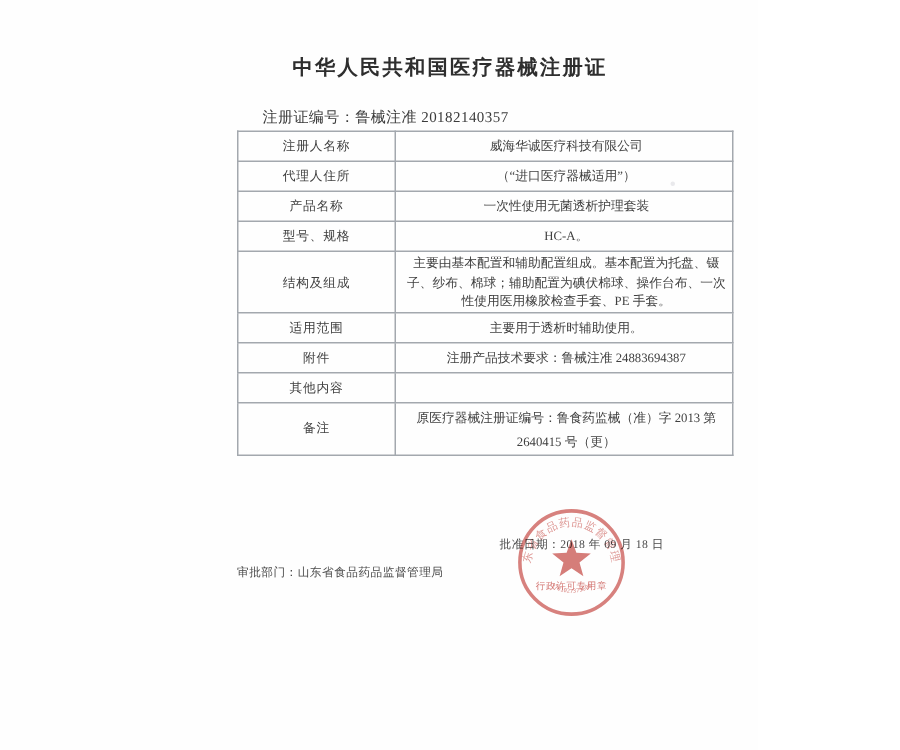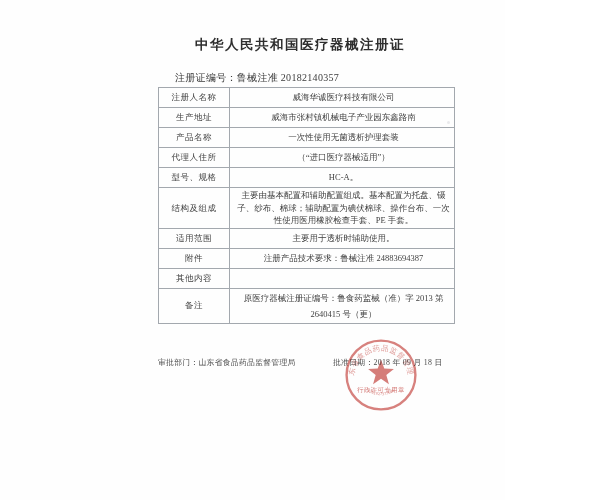--- a/index.html
+++ b/index.html
@@ -13,30 +13,30 @@
   }
   .cert-no{
     position:absolute;top:71px;left:175px;font-size:10px;color:#3b3b3b;letter-spacing:.3px;
   }
   .cert-table{
     position:absolute;top:87px;left:158px;width:277px;
     border-collapse:collapse;table-layout:fixed;
   }
   .cert-table td{
     border:1px solid #a3a8ae;font-size:8.5px;line-height:12.5px;color:#3f3f3f;
-    padding:1px 3px;vertical-align:middle;
+    padding:1px 20px;vertical-align:middle;
   }
   .cert-table td.lbl{width:64px;text-align:center;letter-spacing:.5px;}
   .cert-table td.val{width:213px;text-align:center;padding-left:7px;padding-right:4px;}
   .cert-table tr{height:20px;}
   .cert-table tr.tall3{height:37px;}
   .cert-table tr.tall2{height:34px;font-family:Liberation Serif, serif;}
   .cert-table tr.tall2 td.val{line-height:16px;}
   .footer-dept{
-    position:absolute;top:357px;left:158px;font-size:7.8px;color:#4a4a4a;letter-spacing:.3px;
+    position:absolute;top:376px;left:158px;font-size:7.8px;color:#4a4a4a;letter-spacing:.3px;
   }
   .footer-dates{
     position:absolute;top:356px;left:333px;font-size:7.8px;color:#4a4a4a;line-height:14.5px;letter-spacing:.3px;
   }
   .stamp{
     position:absolute;left:344px;top:338px;width:74px;height:74px;
     mix-blend-mode:multiply;opacity:.88;pointer-events:none;filter:blur(.2px);
   }
   .scan-noise{position:absolute;width:3px;height:3px;background:#e9e9ec;border-radius:50%;}
 </style>
@@ -49,30 +49,26 @@
 
   <div class="cert-no"><span>注册证编号：</span><span>鲁械注准 20182140357</span></div>
 
   <table class="cert-table">
     <tbody>
       <tr>
         <td class="lbl">注册人名称</td>
         <td class="val">威海华诚医疗科技有限公司</td>
       </tr>
       <tr>
-        <td class="lbl">生产地址</td>
-        <td class="val">威海市张村镇机械电子产业园东鑫路南</td>
+        <td class="lbl">代理人住所</td>
+        <td class="val">（“进口医疗器械适用”）</td>
       </tr>
       <tr>
         <td class="lbl">产品名称</td>
         <td class="val">一次性使用无菌透析护理套装</td>
-      </tr>
-      <tr>
-        <td class="lbl">代理人住所</td>
-        <td class="val">（“进口医疗器械适用”）</td>
       </tr>
       <tr>
         <td class="lbl">型号、规格</td>
         <td class="val">HC-A。</td>
       </tr>
       <tr class="tall3">
         <td class="lbl">结构及组成</td>
         <td class="val">主要由基本配置和辅助配置组成。基本配置为托盘、镊子、纱布、棉球；辅助配置为碘伏棉球、操作台布、一次性使用医用橡胶检查手套、PE 手套。</td>
       </tr>
       <tr>

